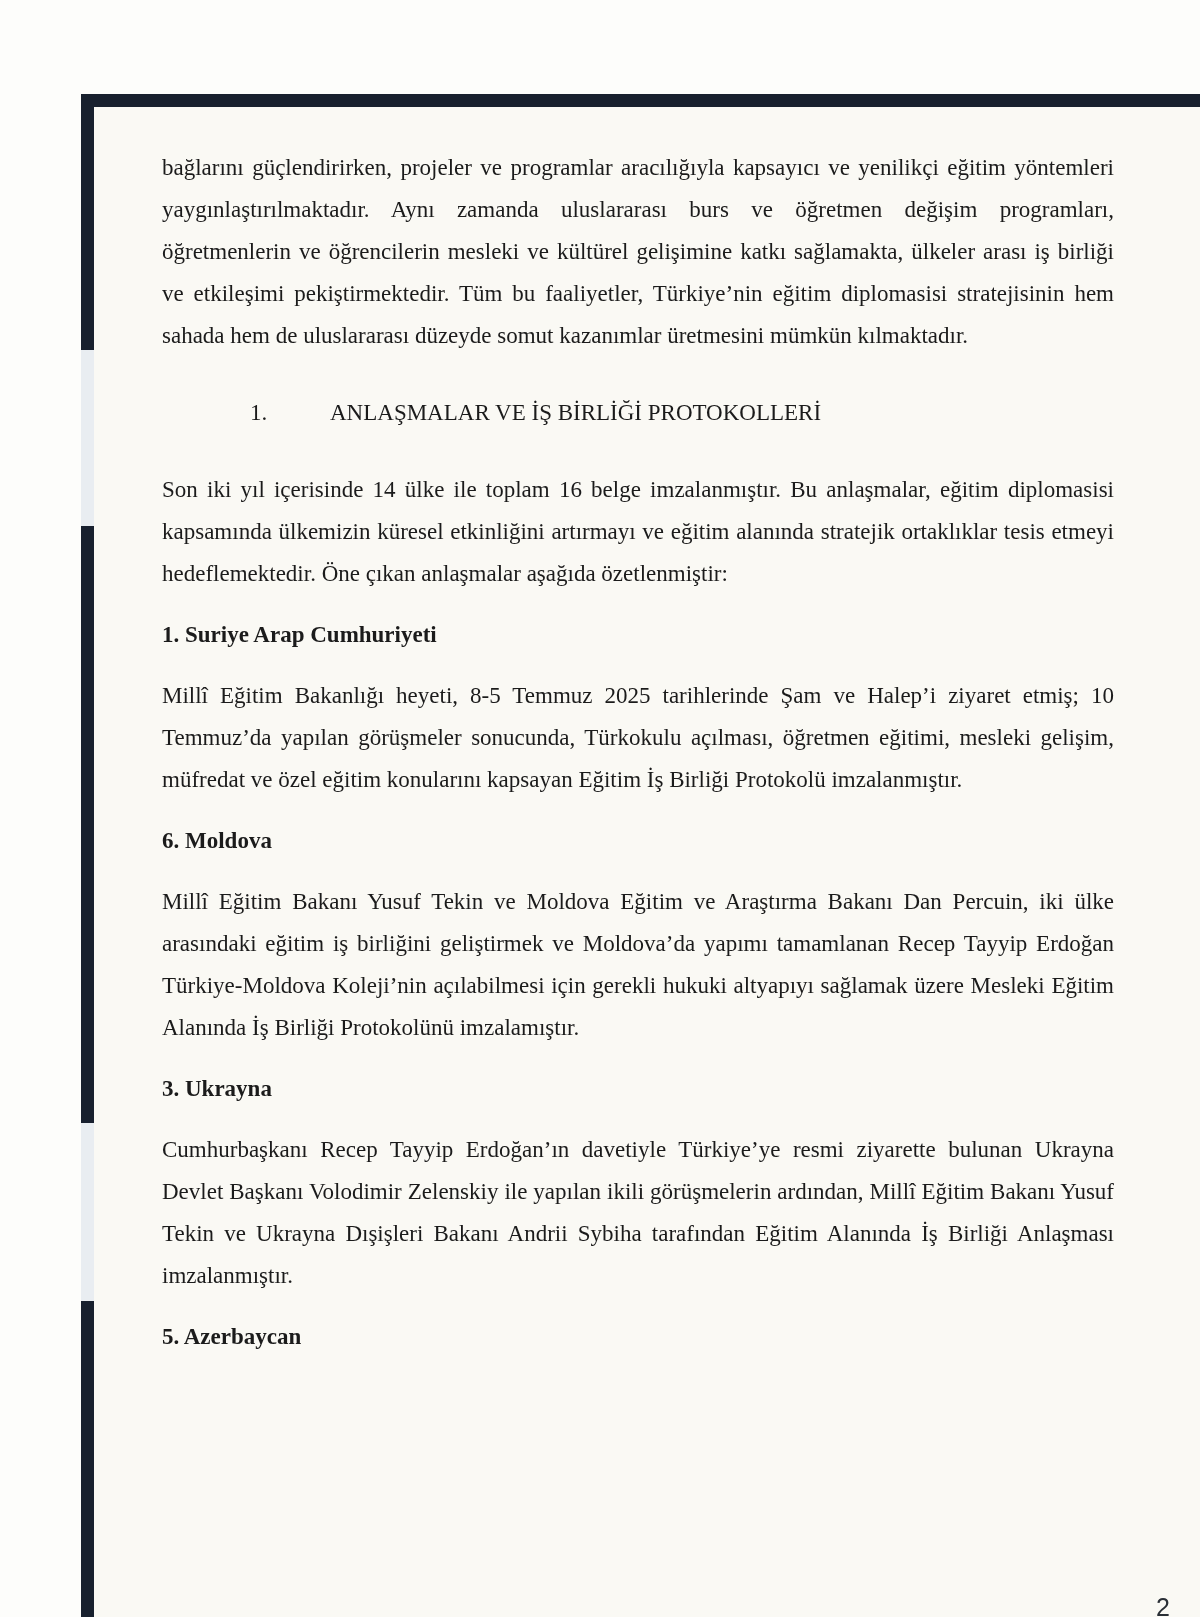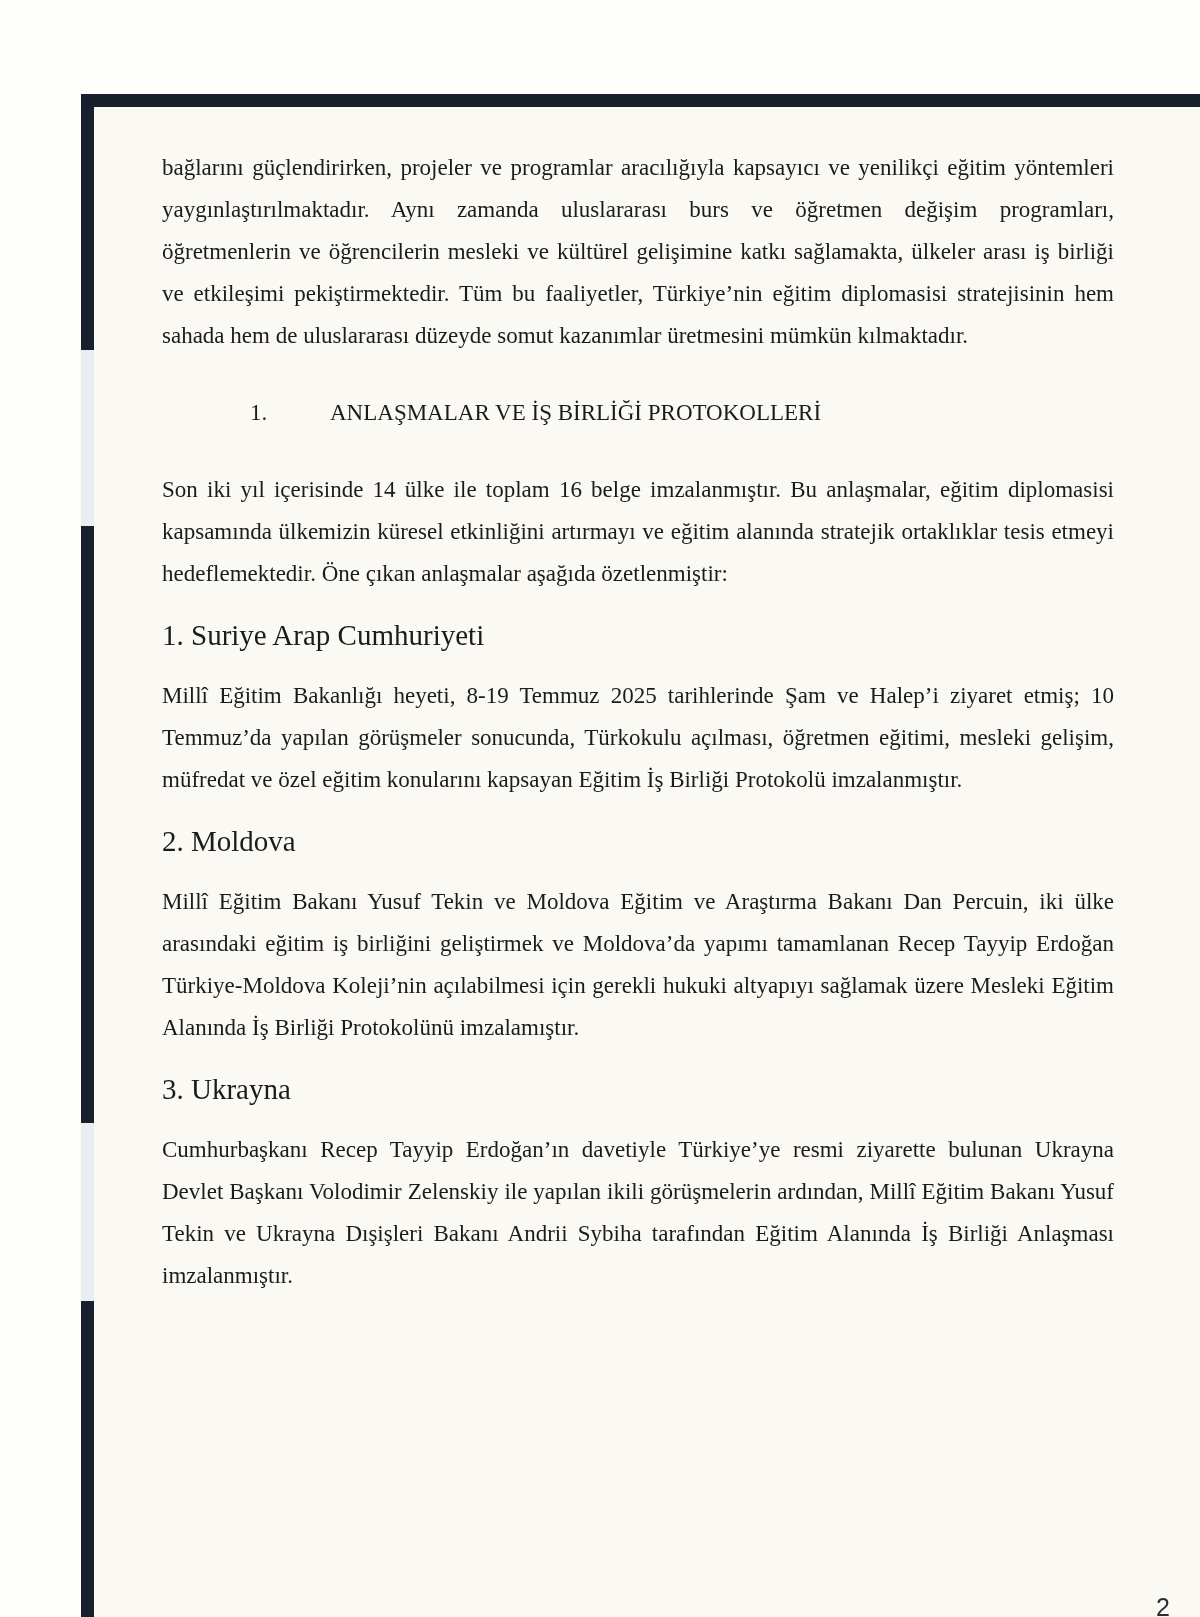--- a/index.html
+++ b/index.html
@@ -55,22 +55,22 @@
     padding-left: 72px;
     margin-bottom: 19px;
     font-size: 23px;
     line-height: 42px;
   }
   .section-heading .num {
     display: inline-block;
     min-width: 48px;
   }
   .entry-heading {
-    font-weight: normal;
-    font-size: 29px;
+    font-weight: bold;
+    font-size: 23px;
     line-height: 42px;
     margin-bottom: 19px;
   }
   .page-number {
     position: absolute;
     left: 1108px; top: 1545px;
     width: 30px;
     font-family: "Liberation Sans", "DejaVu Sans", sans-serif;
     font-size: 25px;
     color: #2a2f36;
@@ -102,26 +102,27 @@
 
   <p class="para">bağlarını güçlendirirken, projeler ve programlar aracılığıyla kapsayıcı ve yenilikçi eğitim yöntemleri yaygınlaştırılmaktadır. Aynı zamanda uluslararası burs ve öğretmen değişim programları, öğretmenlerin ve öğrencilerin mesleki ve kültürel gelişimine katkı sağlamakta, ülkeler arası iş birliği ve etkileşimi pekiştirmektedir. Tüm bu faaliyetler, Türkiye’nin eğitim diplomasisi stratejisinin hem sahada hem de uluslararası düzeyde somut kazanımlar üretmesini mümkün kılmaktadır.</p>
 
   <div class="section-heading">
     <span class="num">1.</span><span>ANLAŞMALAR VE İŞ BİRLİĞİ PROTOKOLLERİ</span>
   </div>
 
   <p class="para">Son iki yıl içerisinde 14 ülke ile toplam 16 belge imzalanmıştır. Bu anlaşmalar, eğitim diplomasisi kapsamında ülkemizin küresel etkinliğini artırmayı ve eğitim alanında stratejik ortaklıklar tesis etmeyi hedeflemektedir. Öne çıkan anlaşmalar aşağıda özetlenmiştir:</p>
 
   <div class="entry-heading">1. Suriye Arap Cumhuriyeti</div>
-  <p class="para">Millî Eğitim Bakanlığı heyeti, 8-19 Temmuz 2025 tarihlerinde Şam ve Halep’i ziyaret etmiş; 10 Temmuz’da yapılan görüşmeler sonucunda, Türkokulu açılması, öğretmen eğitimi, mesleki gelişim, müfredat ve özel eğitim konularını kapsayan Eğitim İş Birliği Protokolü imzalanmıştır.</p>
+  <p class="para">Millî Eğitim Bakanlığı heyeti, 8-5 Temmuz 2025 tarihlerinde Şam ve Halep’i ziyaret etmiş; 10 Temmuz’da yapılan görüşmeler sonucunda, Türkokulu açılması, öğretmen eğitimi, mesleki gelişim, müfredat ve özel eğitim konularını kapsayan Eğitim İş Birliği Protokolü imzalanmıştır.</p>
 
-  <div class="entry-heading">2. Moldova</div>
+  <div class="entry-heading">6. Moldova</div>
   <p class="para">Millî Eğitim Bakanı Yusuf Tekin ve Moldova Eğitim ve Araştırma Bakanı Dan Percuin, iki ülke arasındaki eğitim iş birliğini geliştirmek ve Moldova’da yapımı tamamlanan Recep Tayyip Erdoğan Türkiye-Moldova Koleji’nin açılabilmesi için gerekli hukuki altyapıyı sağlamak üzere Mesleki Eğitim Alanında İş Birliği Protokolünü imzalamıştır.</p>
 
   <div class="entry-heading">3. Ukrayna</div>
   <p class="para">Cumhurbaşkanı Recep Tayyip Erdoğan’ın davetiyle Türkiye’ye resmi ziyarette bulunan Ukrayna Devlet Başkanı Volodimir Zelenskiy ile yapılan ikili görüşmelerin ardından, Millî Eğitim Bakanı Yusuf Tekin ve Ukrayna Dışişleri Bakanı Andrii Sybiha tarafından Eğitim Alanında İş Birliği Anlaşması imzalanmıştır.</p>
 
 
 
+  <div class="entry-heading">5. Azerbaycan</div>
 
 </div>
 
 <div class="page-number">2</div>
 
 </body></html>

